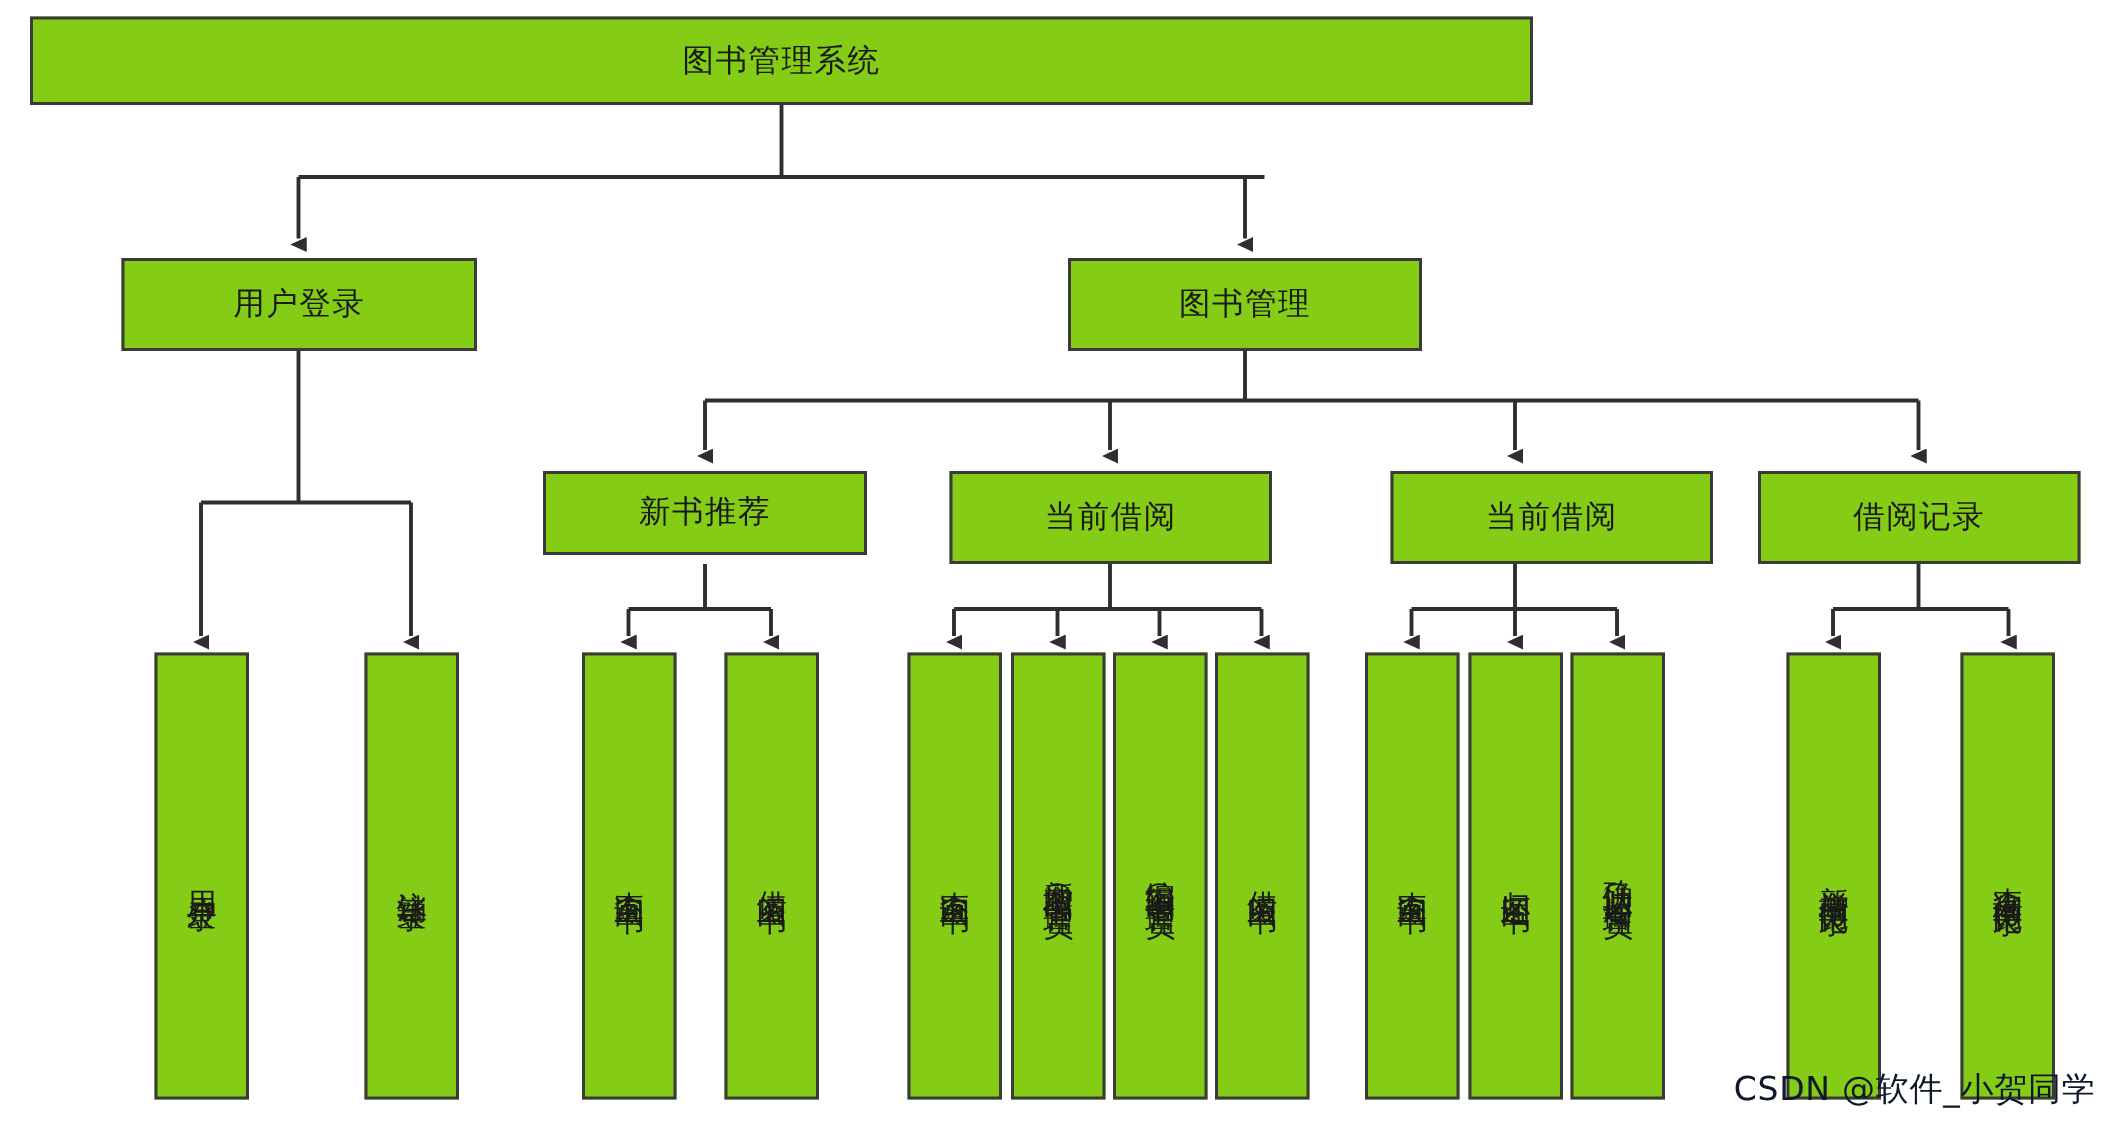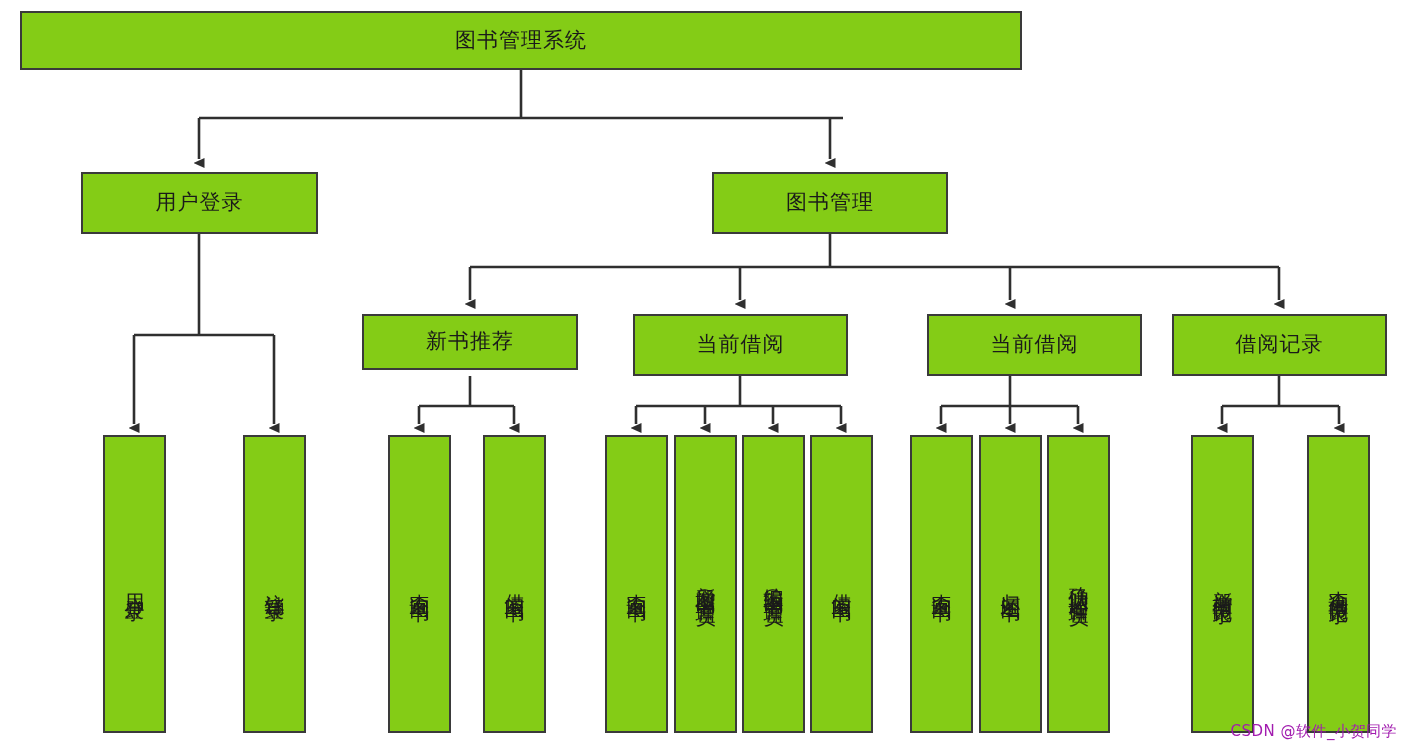--- a/index.html
+++ b/index.html
@@ -54,22 +54,22 @@
   }
   .node.vert .vtext {
     writing-mode: vertical-rl;
     text-orientation: upright;
     display: block;
   }
   #watermark {
     position: absolute;
     right: 8px;
     bottom: 6px;
-    font-size: 15px;
-    color: #a21caf;
+    font-size: 22px;
+    color: #0f172a;
     letter-spacing: 0.5px;
     z-index: 3;
     white-space: nowrap;
   }
 </style>
 </head>
 <body>
 
 <div id="canvas">
 

